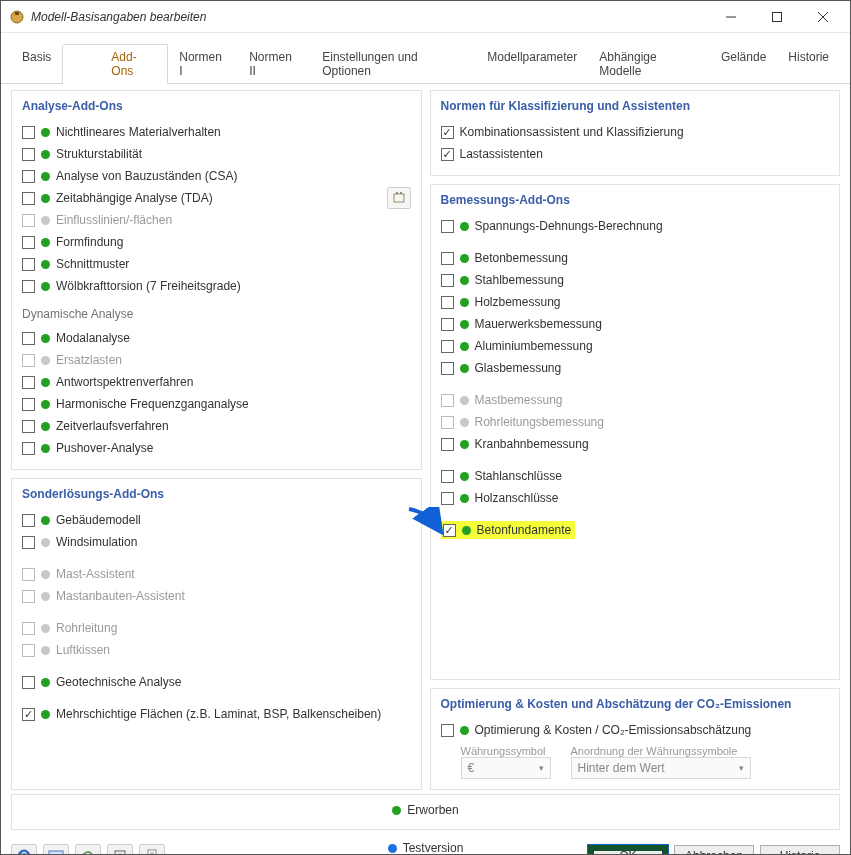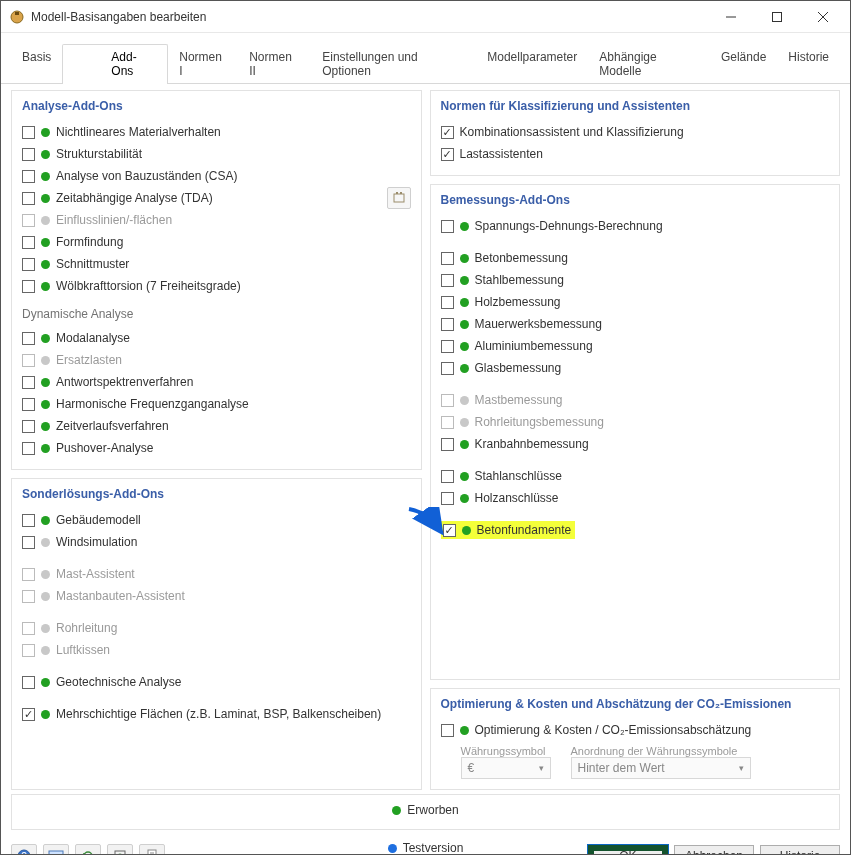--- a/index.html
+++ b/index.html
@@ -14,20 +14,21 @@
     overflow: hidden;
     border: 1px solid #555;
   }
   .titlebar {
     height: 32px;
     display: flex;
     align-items: center;
     padding: 0 4px 0 8px;
     border-bottom: 1px solid #e8e8e8;
     background:#fff;
+    font-style:italic;
   }
   .titlebar .app-icon {
     width: 16px; height: 16px; margin-right: 6px;
     display:inline-flex; align-items:center; justify-content:center;
   }
   .titlebar .title { flex:1; font-size:12px; color:#333; }
   .winbtn { width:46px; height:30px; display:flex; align-items:center; justify-content:center; }
   .winbtn svg { pointer-events:none; }
 
   .tabs {
@@ -43,21 +44,21 @@
     border-bottom:none;
     position:relative;
     top:1px;
     cursor:default;
   }
   .tab.active {
     border-color:#d8d8d8;
     background:#fff;
     border-top:1px solid #d8d8d8;
     border-radius:2px 2px 0 0;
-    color:#000000;
+    color:#a16207;
     padding-left:48px;
   }
 
   .content {
     display:flex;
     padding:6px 10px 4px 10px;
     gap:8px;
     height: 710px;
   }
   .col { flex:1; display:flex; flex-direction:column; gap:8px; min-width:0; }

